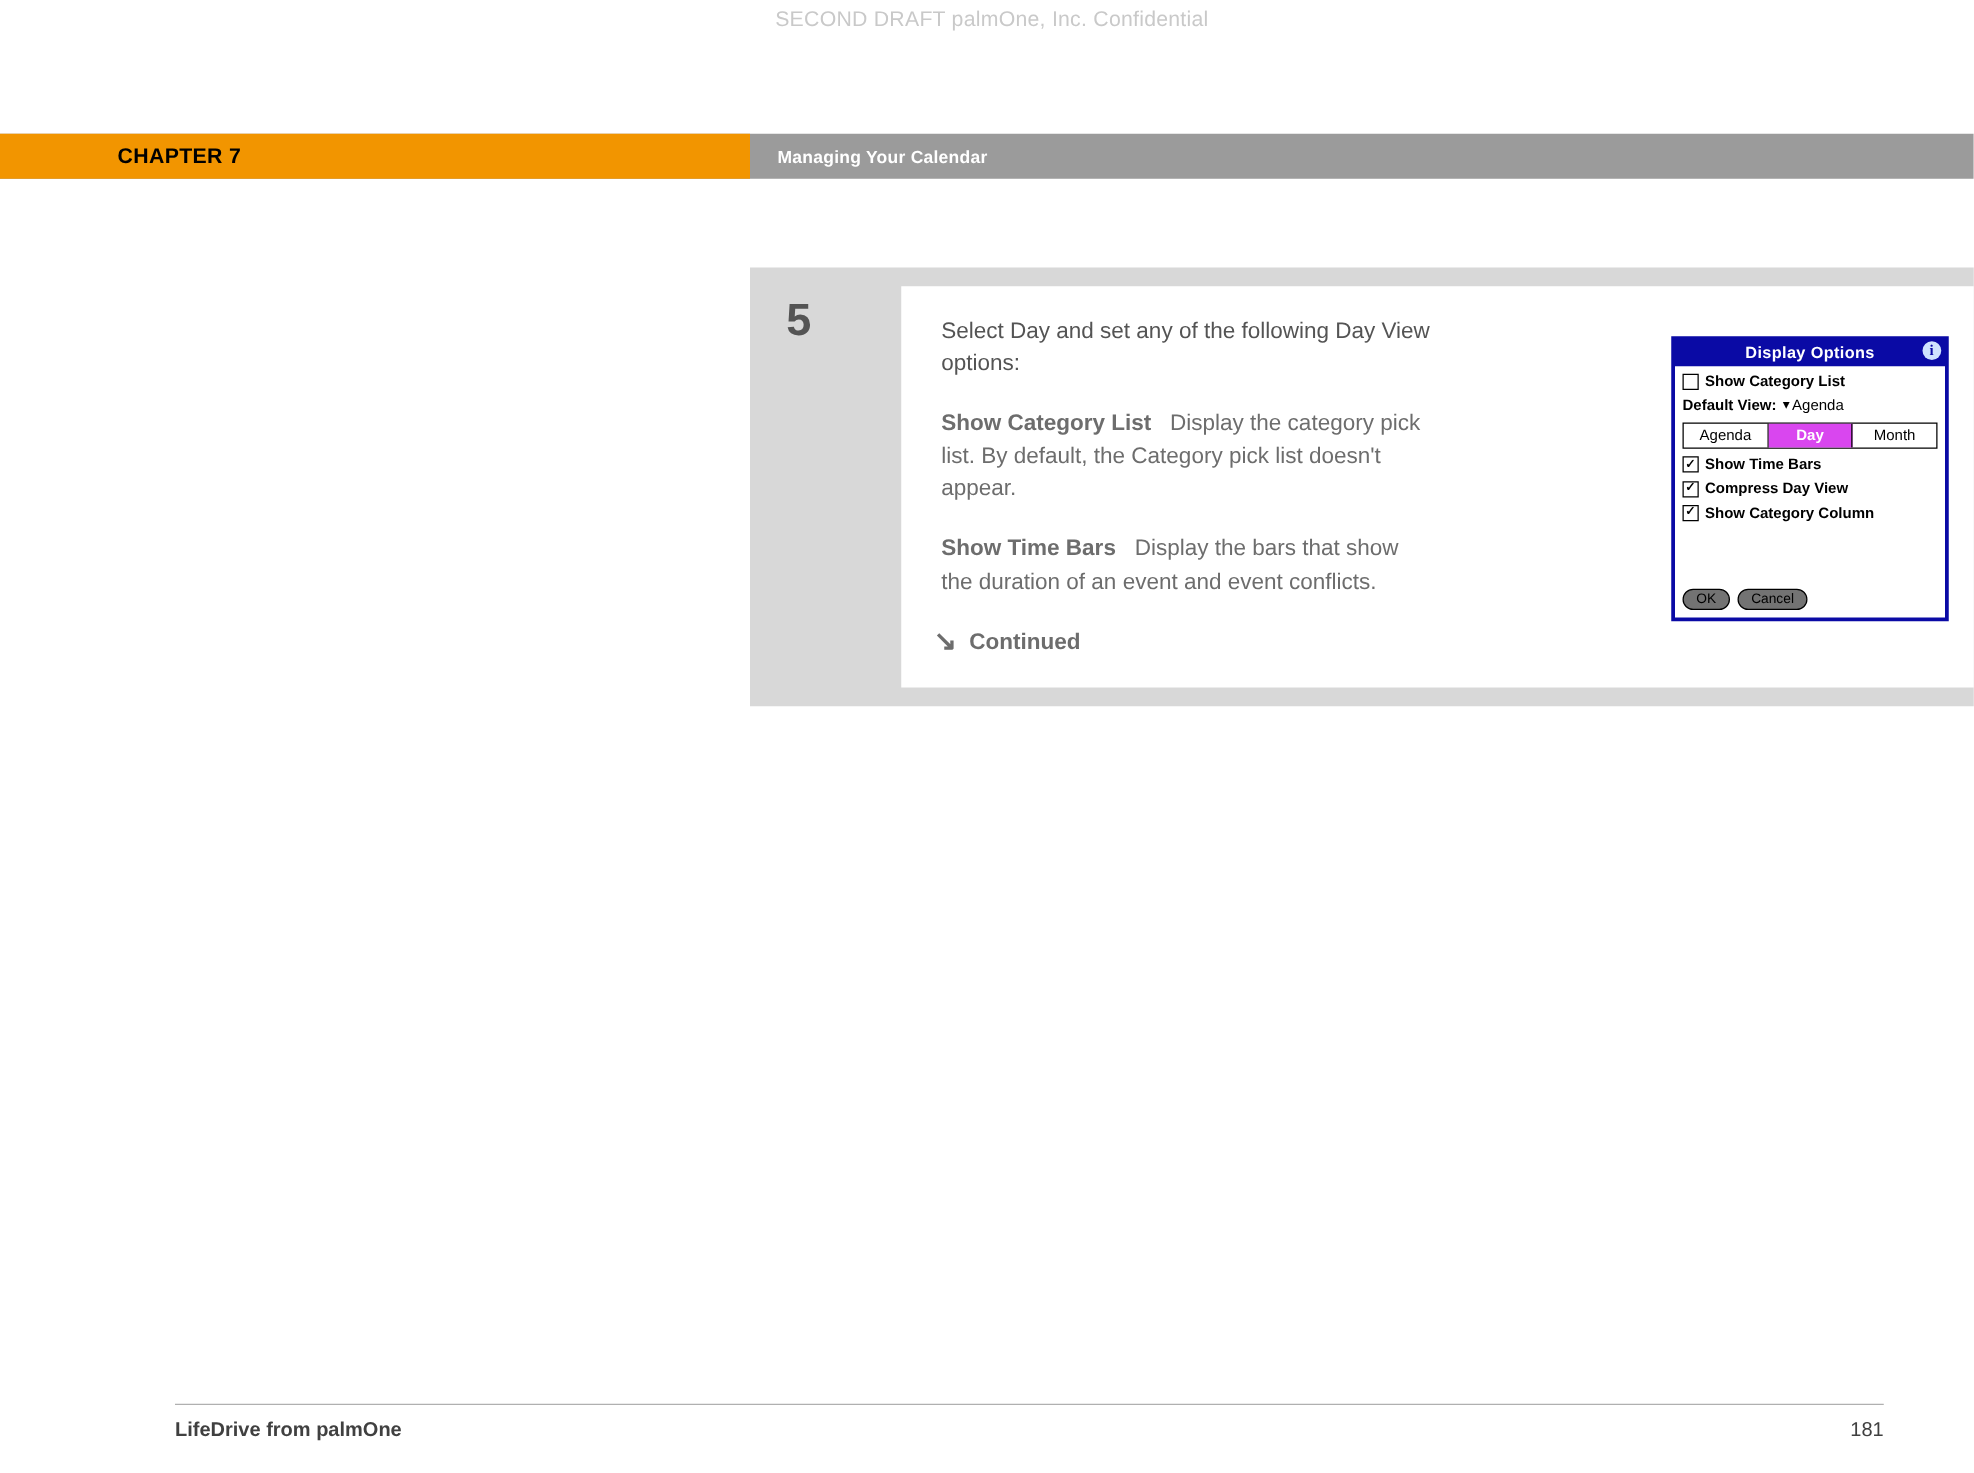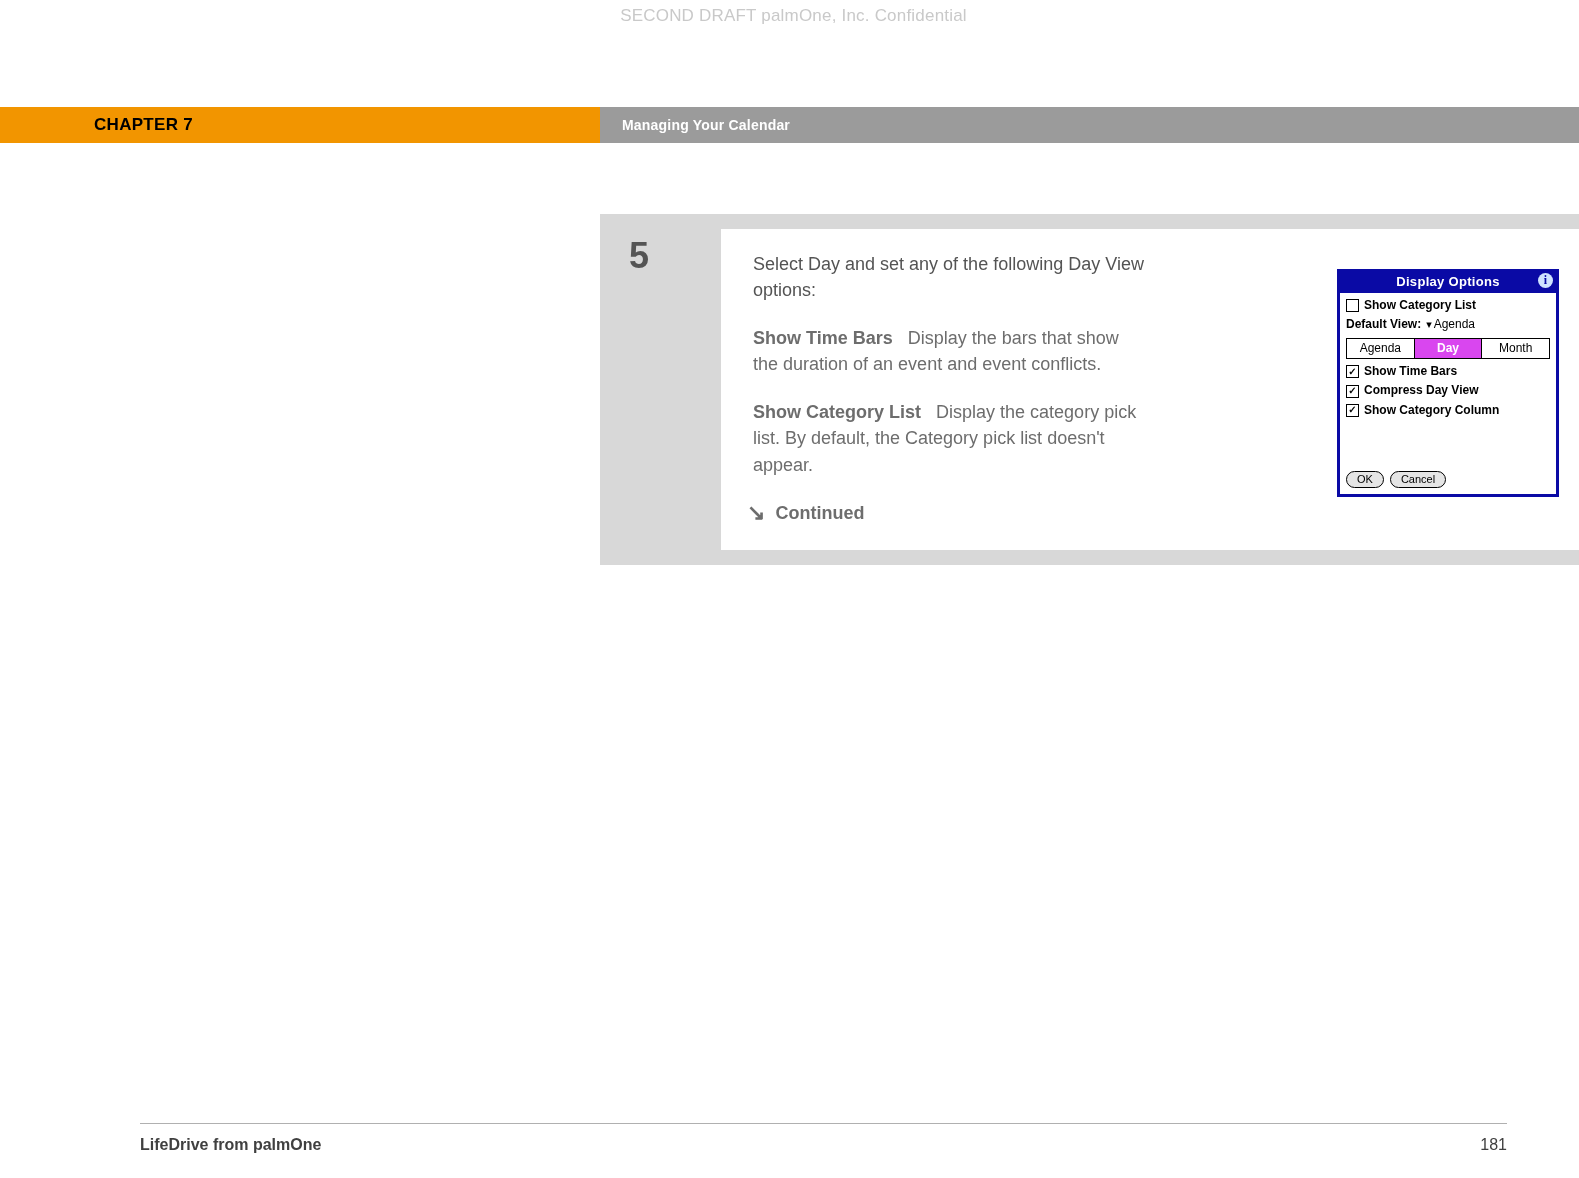--- a/index.html
+++ b/index.html
@@ -195,21 +195,21 @@
   }
   .ss-tab:last-child { border-right: none; }
   .ss-tab.active { background: #d946ef; color: #fff; font-weight: 700; }
   .ss-spacer { height: 46px; }
   .ss-buttons { display: flex; gap: 6px; padding-top: 4px; }
   .ss-btn {
     border: 1px solid #000;
     border-radius: 9px;
     padding: 0 10px;
     font-size: 11px;
-    background: #e5e5e5;
+    background: #737373;
     line-height: 15px;
   }
 
   
   .footer-hr {
     position: absolute;
     bottom: 54px;
     left: 140px;
     right: 72px;
     border-top: 1px solid #b0b0b0;
@@ -238,25 +238,25 @@
 
 <div class="content-block">
   <div class="content-inner">
     <div class="step-number">5</div>
     <div class="step-content">
 
       <div class="text-col">
         <p class="para intro">Select Day and set any of the following Day View options:</p>
 
         <p class="para">
+          <span class="opt-title">Show Category List</span>&nbsp;&nbsp;&nbsp;<span>Display the category pick list. By default, the Category pick list doesn't appear.</span>
+        </p>
+
+        <p class="para">
           <span class="opt-title">Show Time Bars</span>&nbsp;&nbsp;&nbsp;<span>Display the bars that show the duration of an event and event conflicts.</span>
-        </p>
-
-        <p class="para">
-          <span class="opt-title">Show Category List</span>&nbsp;&nbsp;&nbsp;<span>Display the category pick list. By default, the Category pick list doesn't appear.</span>
         </p>
       </div>
 
 
 
       <div class="continued">
         <span class="arrow-icon">↘</span>
         <span>Continued</span>
       </div>
 

